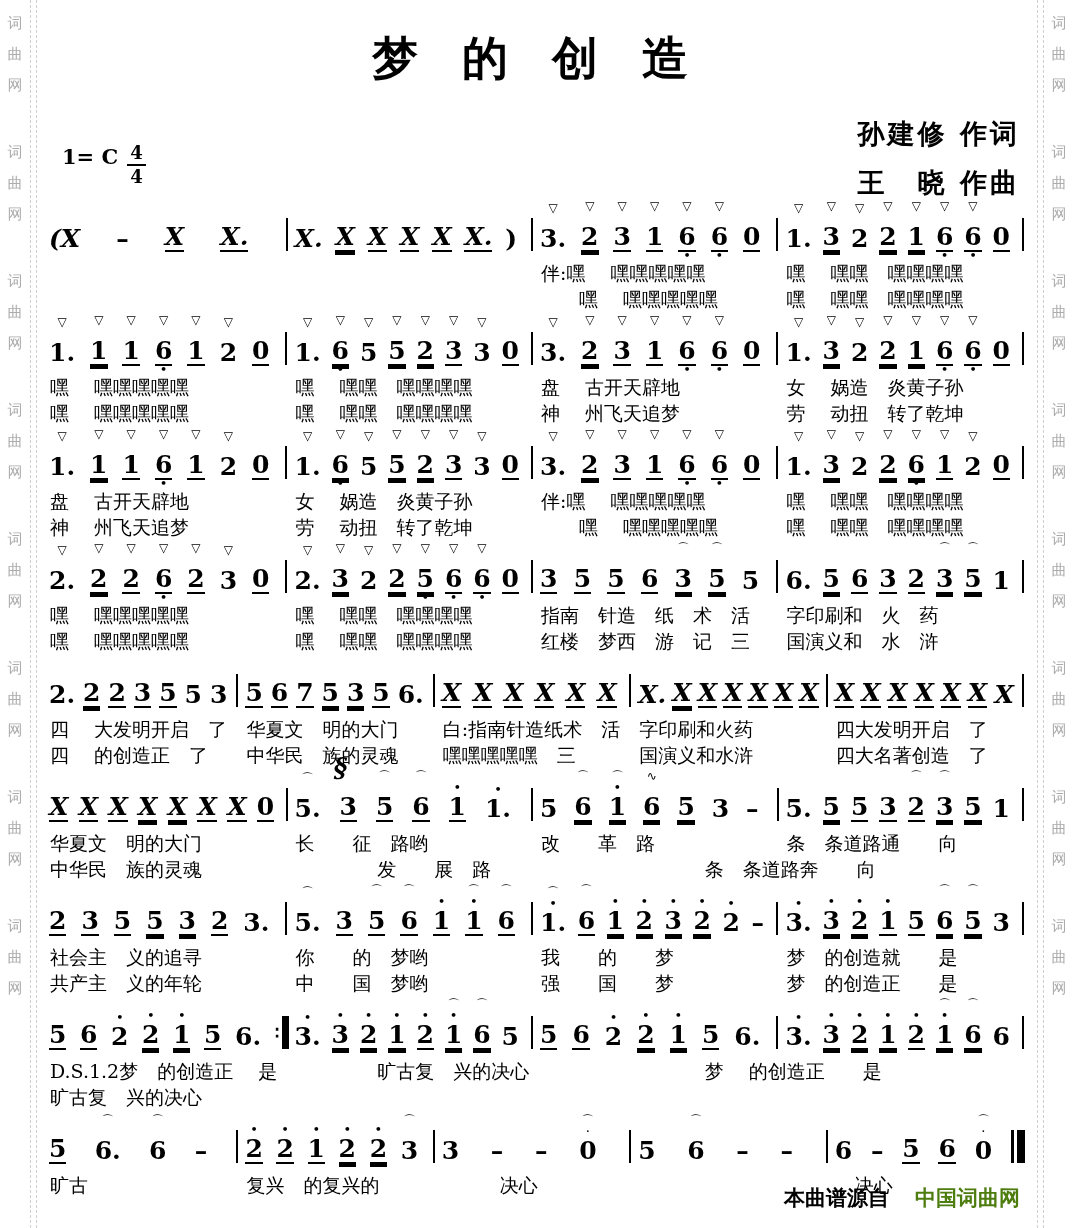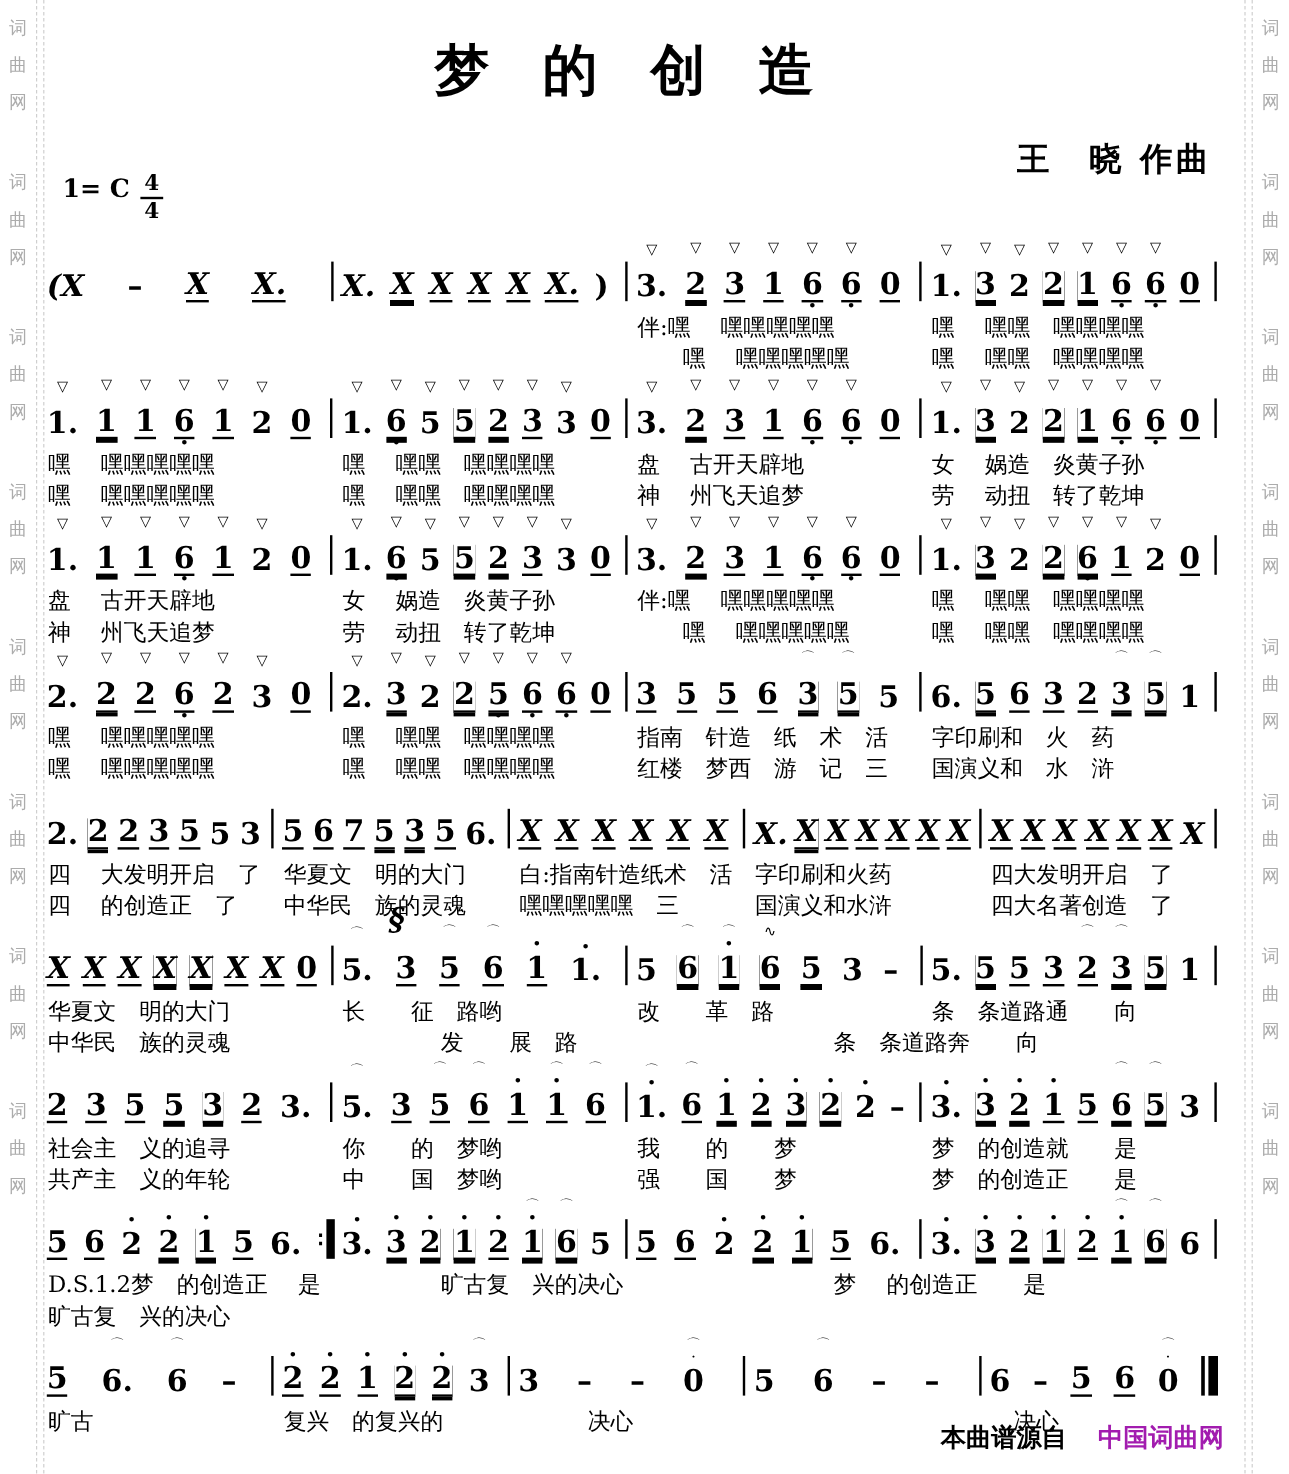--- a/index.html
+++ b/index.html
@@ -4,21 +4,21 @@
 <style>
   html,body{margin:0;padding:0}
   body{width:1074px;height:1228px;position:relative;background:#fff;color:#000;
        font-family:"DejaVu Serif",serif;overflow:hidden}
   .wm-col{position:absolute;top:8px;width:24px;text-align:center;font-size:15px;color:#acacac}
   .wm-col.left{left:3px}.wm-col.right{right:3px}
   .wm-col .g{margin-bottom:36px}
   .wm-col .c{line-height:31px}
   .wm-line{position:absolute;top:0;bottom:0;width:5px;border-left:1px dashed #cfcfcf;border-right:1px dashed #cfcfcf}
   .wm-line.left{left:30px}.wm-line.right{right:30px}
-  .content{position:absolute;left:36px;top:0;width:982px}
+  .content{position:absolute;left:46px;top:0;width:982px}
   .title{margin:28px 0 0;text-align:center;font-size:46px;font-weight:700;letter-spacing:14px}
   .credits{position:absolute;top:110px;right:8px;text-align:right;font-size:27px;font-weight:700;
            line-height:1.8;letter-spacing:3px}
   .keysig{position:absolute;left:16px;top:144px;display:flex;align-items:flex-start;font-size:21px;font-weight:700}
   .ts{display:inline-flex;flex-direction:column;margin-left:9px;font-size:18px;line-height:1;text-align:center;font-weight:700}
   .ts .t{border-bottom:2px solid #000;padding:0 3px 2px}
   .ts .b{padding-top:2px}
   .systems{position:absolute;left:0;top:212px;width:100%}
   .sys{position:relative;margin-bottom:14px}
   .row-notes{display:flex;align-items:flex-end;height:48px}
@@ -130,20 +130,21 @@
     <div class="g">
       <div class="c">词</div>
       <div class="c">曲</div>
       <div class="c">网</div>
     </div>
   </div>
 
 <div class="content">
   <h1 class="title">梦 的 创 造</h1>
   <div class="credits">
+    <div>孙建修 作词</div>
     <div>王　晓 作曲</div>
   </div>
   <div class="keysig">
     <span>1= C</span>
     <span class="ts">
       <span class="t">4</span>
       <span class="b">4</span>
     </span>
   </div>
   <div class="systems">
@@ -1977,14 +1978,14 @@
           <div class="lcell">　　　决心</div>
           <div class="lcell"></div>
           <div class="lcell">　决心</div>
         </div>
       </div>
     </div>
 </div>
 
 <div class="footer">
   <span>本曲谱源自</span>
-  <span class="brand" style="color: #a21caf;">中国词曲网</span>
+  <span class="brand" style="color: #4d7c0f;">中国词曲网</span>
 </div>
 
 </body></html>

